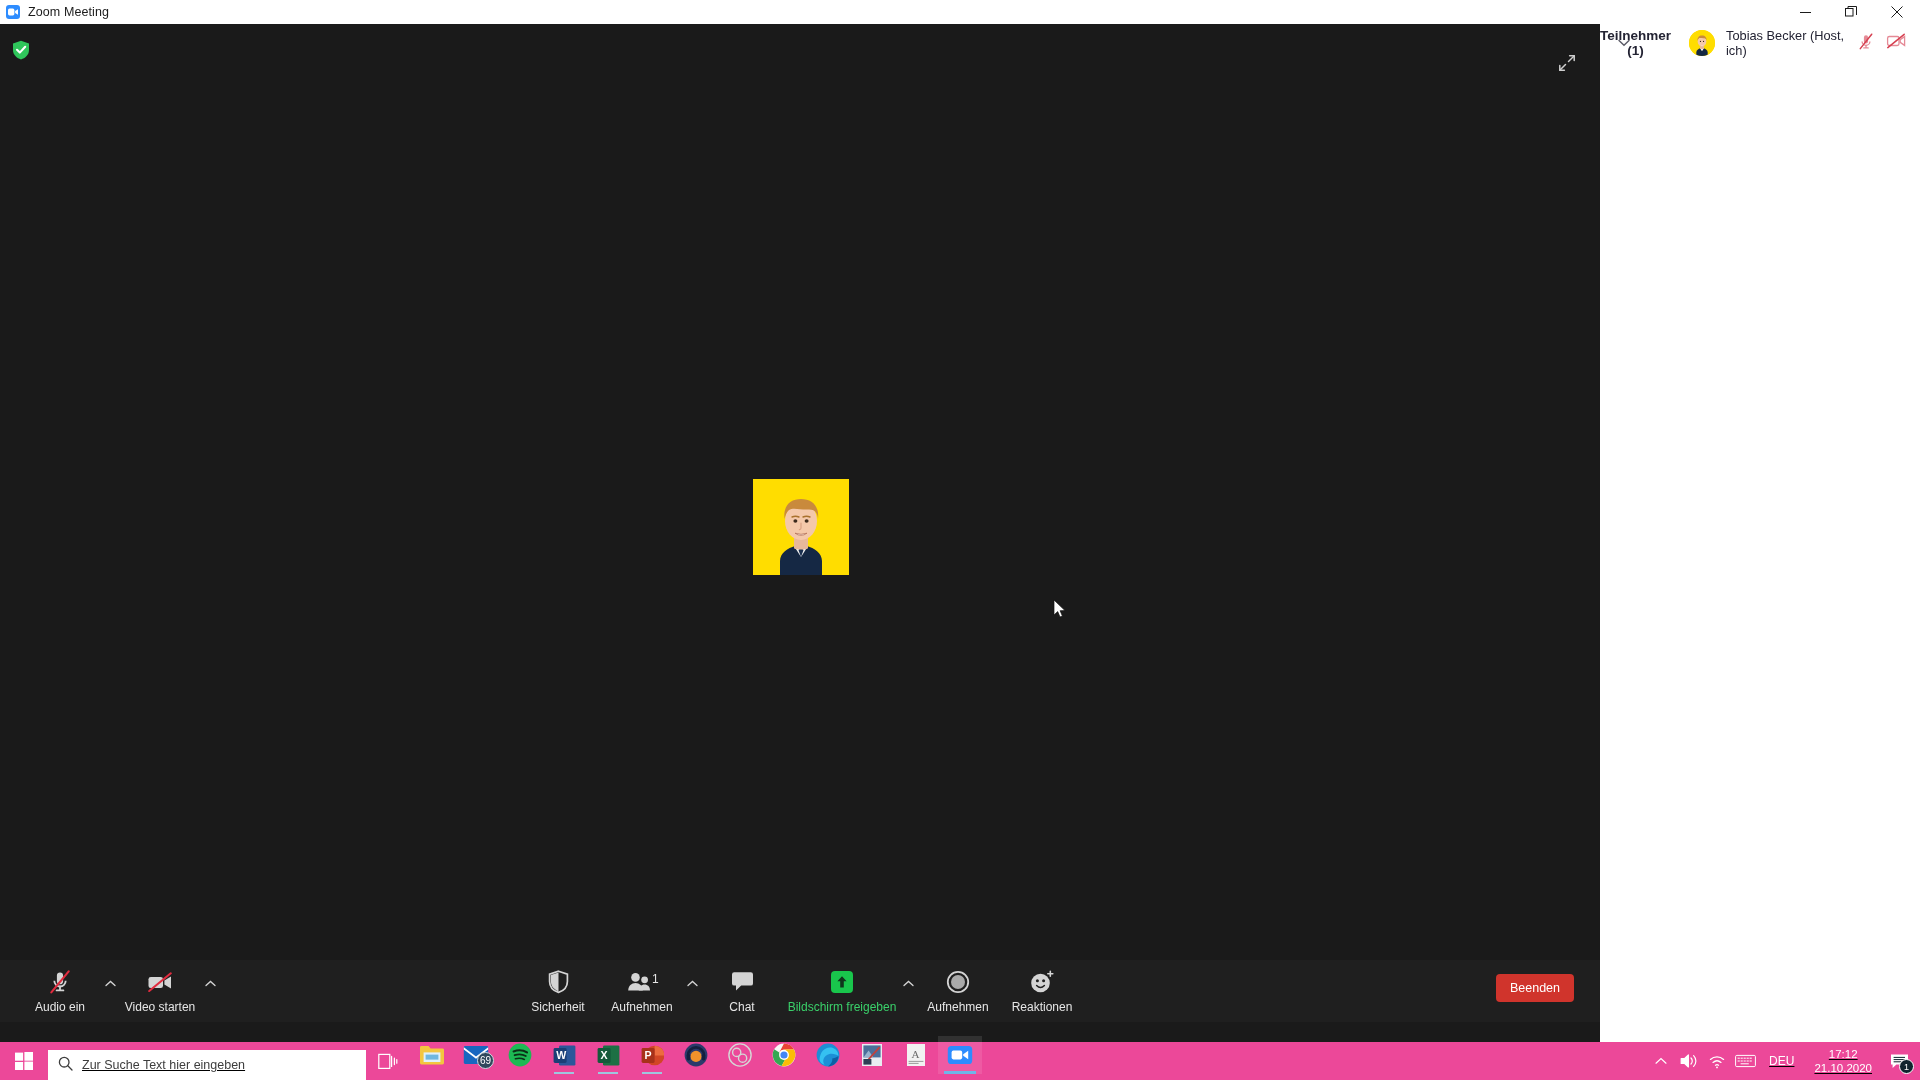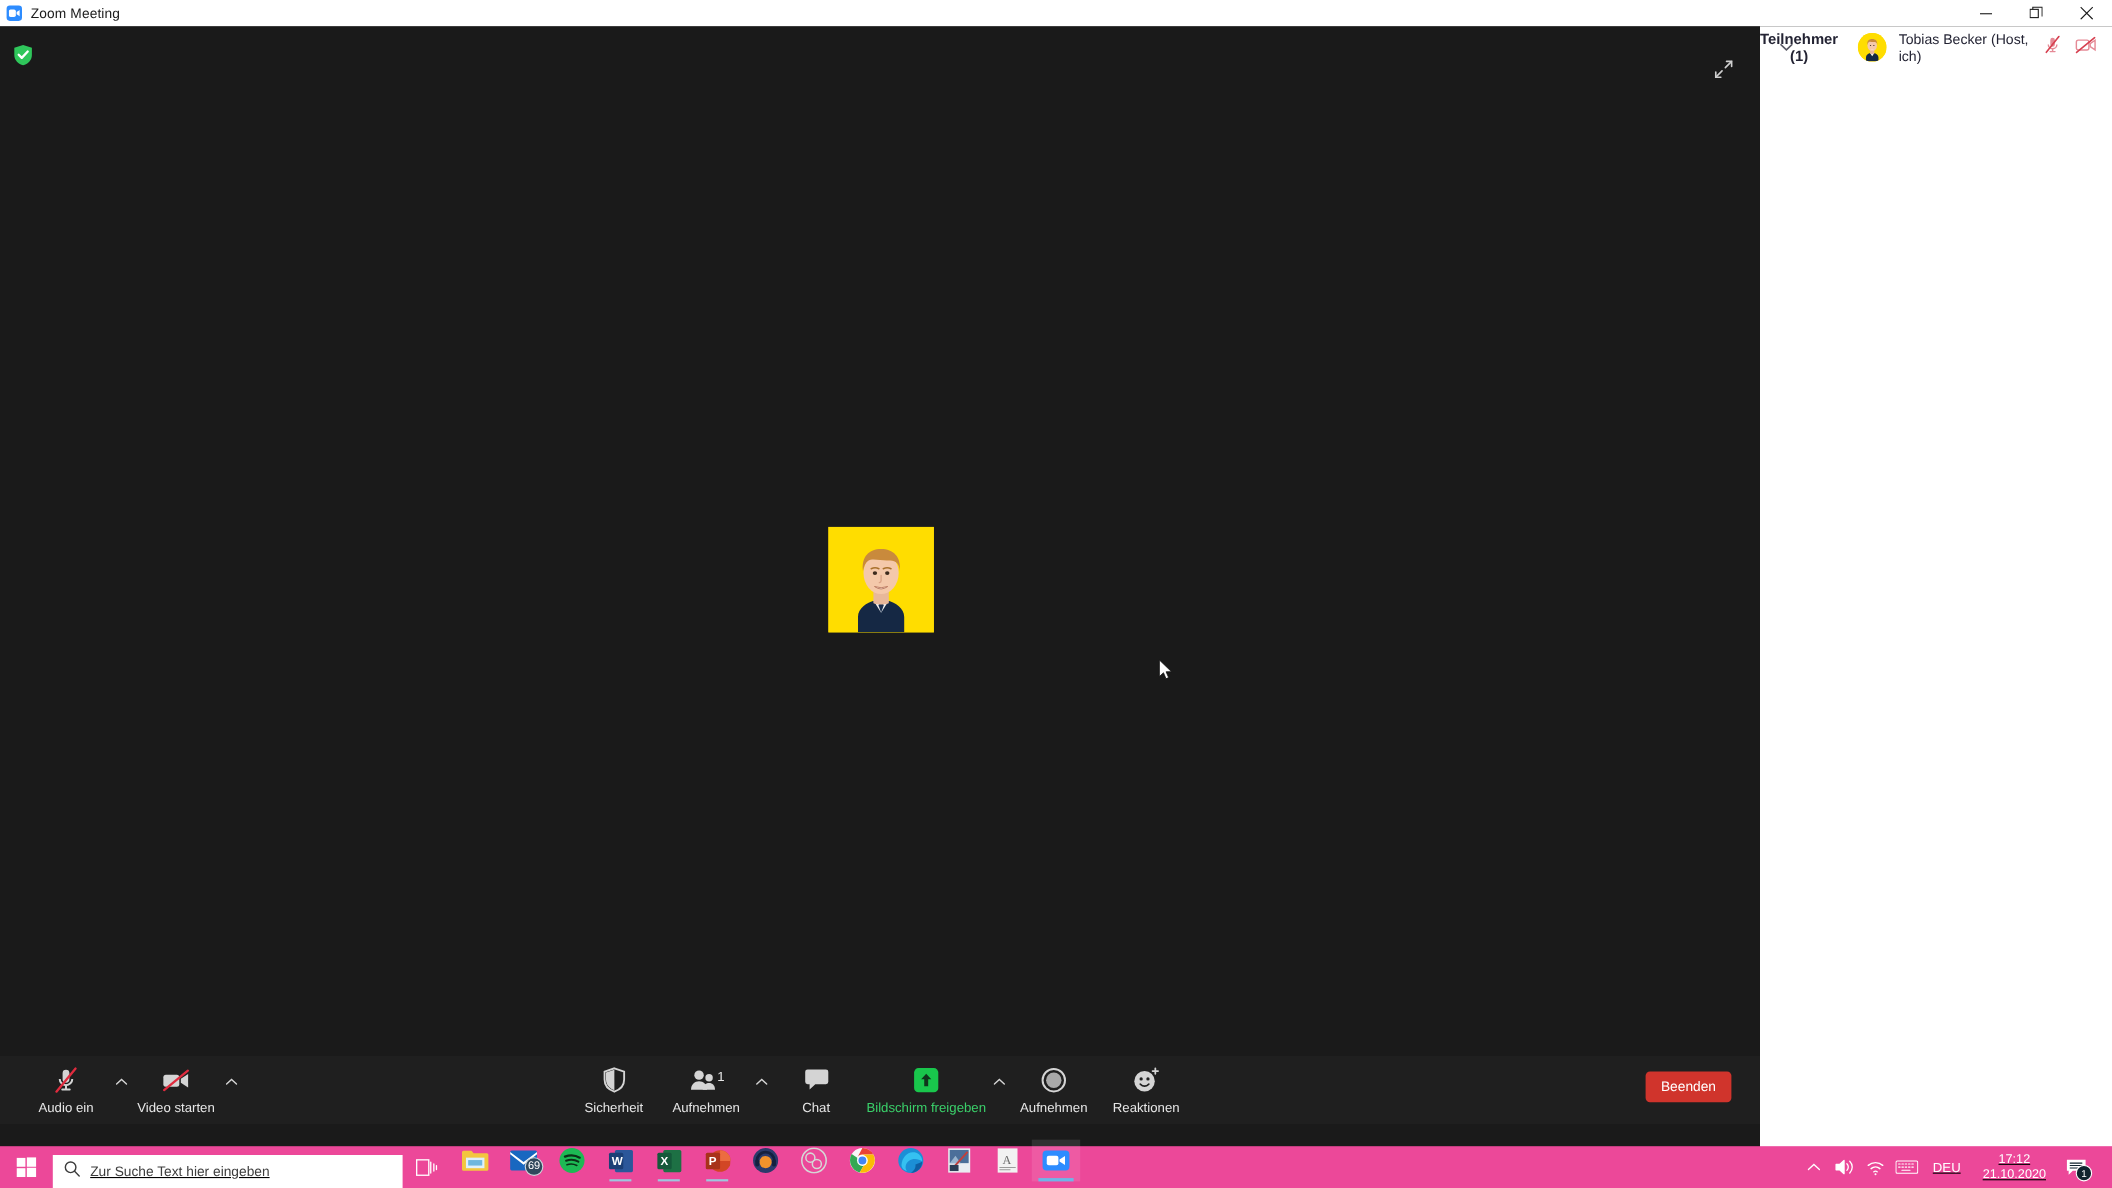--- a/index.html
+++ b/index.html
@@ -139,21 +139,21 @@
     content:""; position:absolute; left:6px; right:6px; bottom:0; height:3px; background:#6fb5e8;
   }
   .app.open::after {
     content:""; position:absolute; left:12px; right:12px; bottom:0; height:2px; background:#9fc6de;
   }
   .badge {
     position:absolute; right:4px; bottom:5px; min-width:17px; height:17px; border-radius:50%;
     background:#30485c; color:#fff; font-size:10px; display:flex; align-items:center;
     justify-content:center; border:1px solid #cfd8de;
   }
-  .tray { margin-left:auto; display:flex; align-items:center; height:38px; gap:0; padding-right:16px; }
+  .tray { margin-left:auto; display:flex; align-items:center; height:38px; gap:0; padding-right:4px; }
   .tray-ic { width:28px; height:38px; display:flex; align-items:center; justify-content:center; }
   .tray-deu { font-size:12px; color:#ffffff; padding:0 10px; }
   .clock {
     display:flex; flex-direction:column; align-items:center; justify-content:center;
     color:#ffffff; font-size:11.5px; line-height:14px; padding:0 10px; height:38px;
   }
   .notif { width:34px; height:38px; display:flex; align-items:center; justify-content:center; position:relative; }
   .notif .nb {
     position:absolute; right:2px; bottom:6px; width:15px; height:15px; border-radius:50%;
     background:#10232e; border:1px solid #ffffff; color:#fff; font-size:9px;

